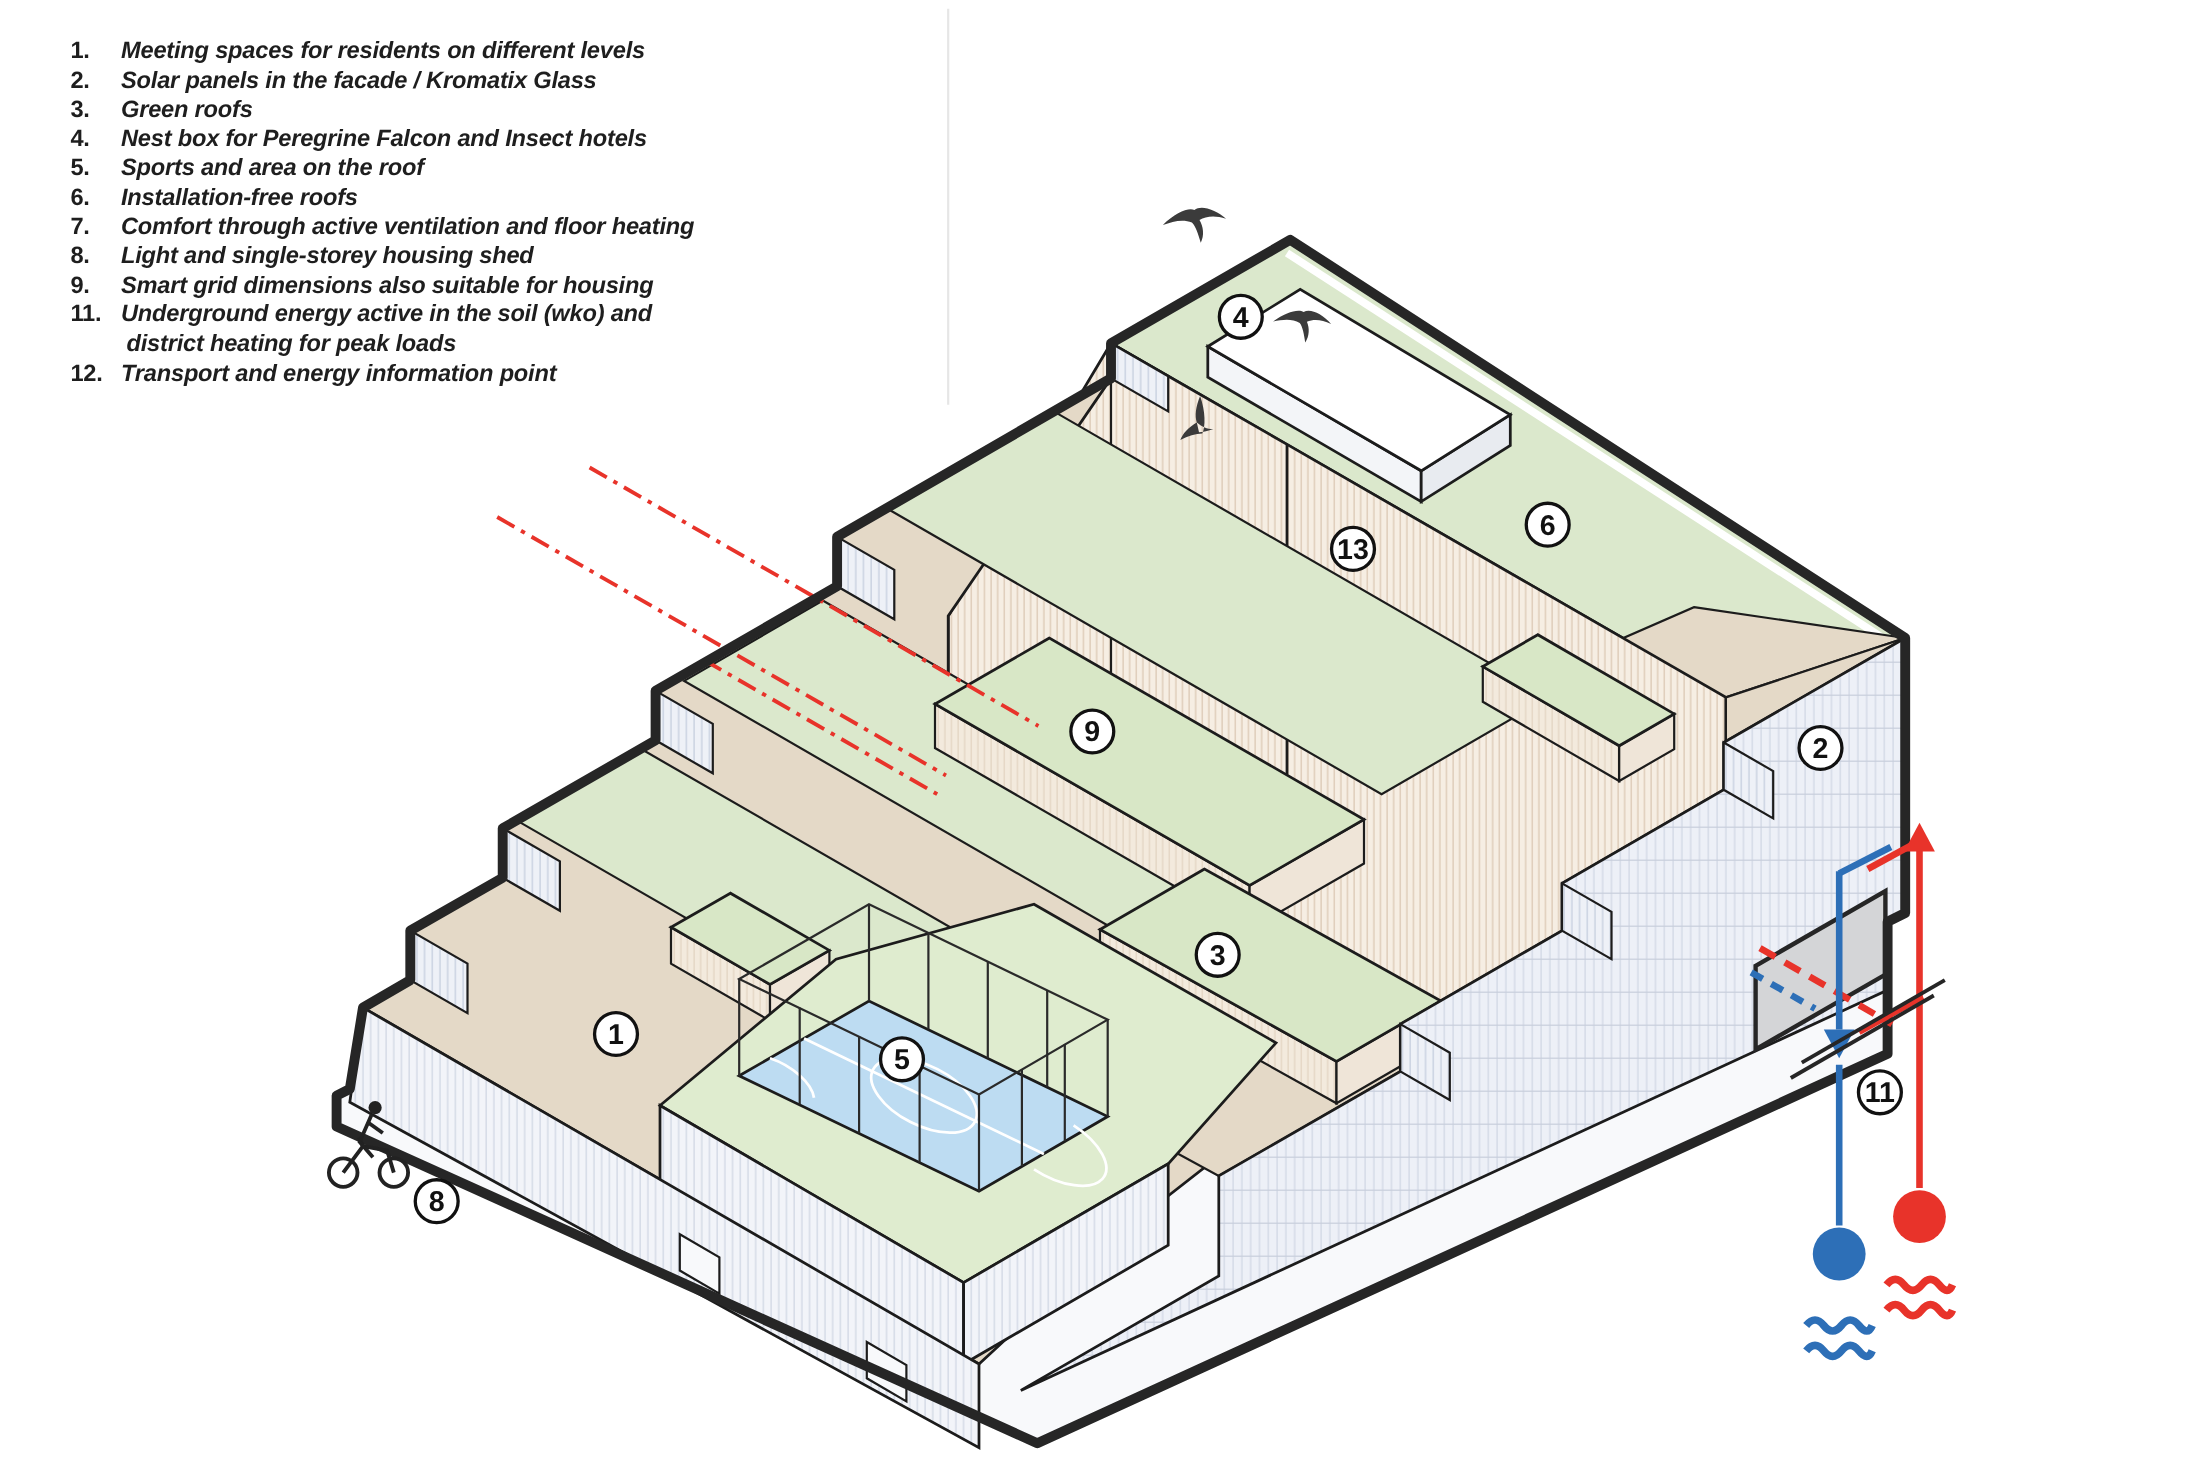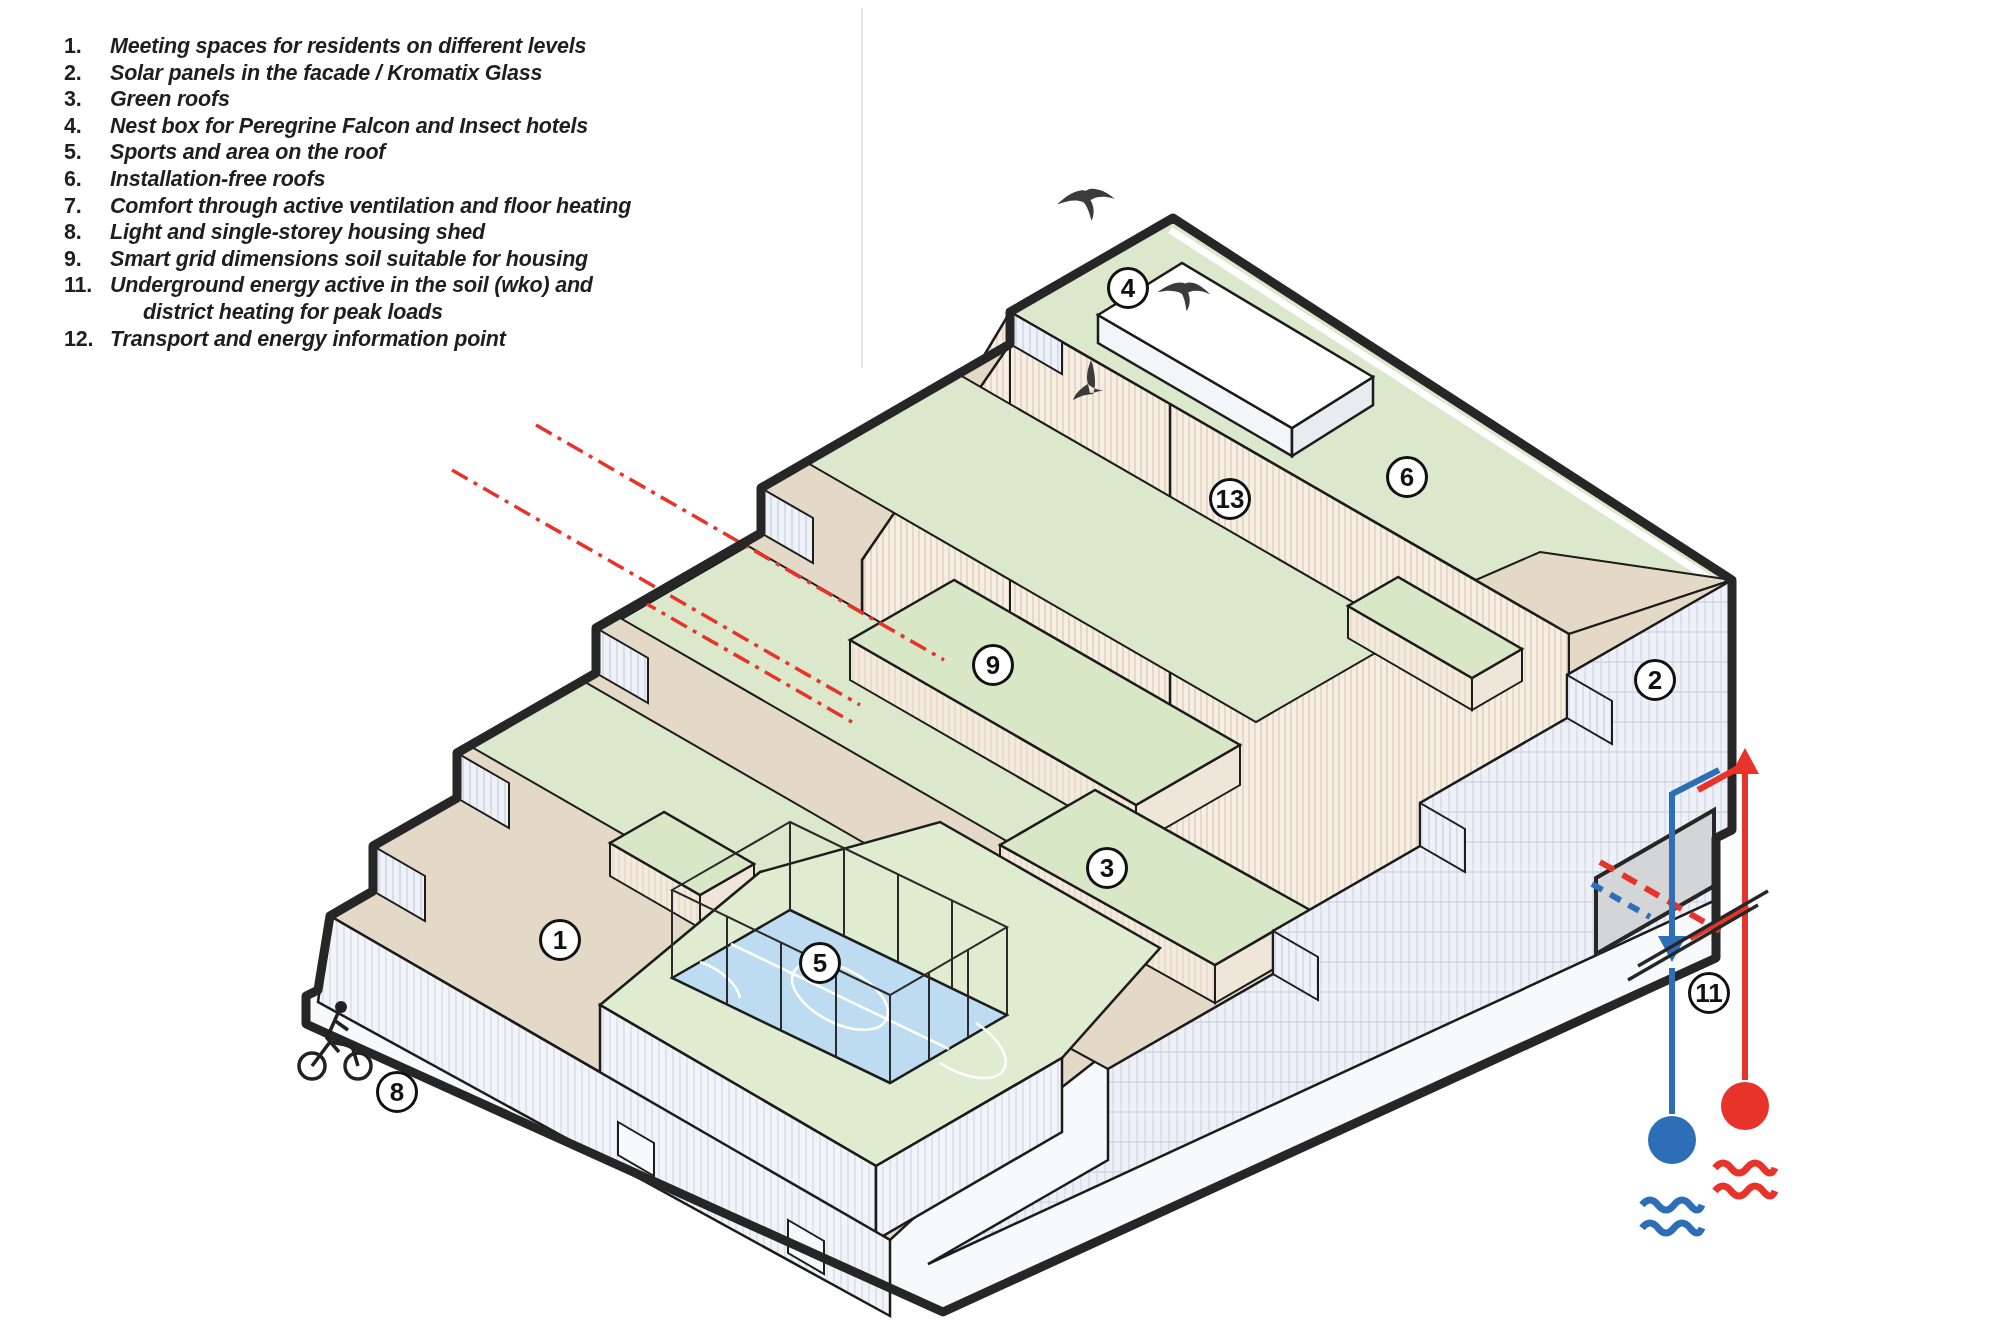--- a/index.html
+++ b/index.html
@@ -4,21 +4,21 @@
 <style>
   html,body{margin:0;padding:0;background:#ffffff;}
   #stage{position:relative;width:2000px;height:1334px;background:#ffffff;overflow:hidden;
          font-family:"Liberation Sans", sans-serif;}
   #art{position:absolute;left:0;top:0;}
   
   #legend{position:absolute;left:64px;top:33px;width:640px;color:#1e1e1e;}
   .lrow{display:flex;line-height:26.6px;font-size:21.5px;font-weight:bold;letter-spacing:-0.2px;}
   .lnum{width:46px;flex:0 0 46px;}
   .ltxt{flex:1;font-style:italic;}
-  .lcont{padding-left:5px;margin-left:28px;}
+  .lcont{padding-left:5px;}
   
   .marker{position:absolute;width:42px;height:42px;border:3px solid #111;border-radius:50%;
           background:#fff;color:#111;font-size:26px;font-weight:bold;display:flex;
           align-items:center;justify-content:center;box-sizing:border-box;}
 </style>
 </head>
 <body>
 
 <div id="stage">
 
@@ -245,21 +245,21 @@
       <div class="lrow">
         <span class="lnum">7.</span>
         <span class="ltxt">Comfort through active ventilation and floor heating</span>
       </div>
       <div class="lrow">
         <span class="lnum">8.</span>
         <span class="ltxt">Light and single-storey housing shed</span>
       </div>
       <div class="lrow">
         <span class="lnum">9.</span>
-        <span class="ltxt">Smart grid dimensions soil suitable for housing</span>
+        <span class="ltxt">Smart grid dimensions also suitable for housing</span>
       </div>
       <div class="lrow">
         <span class="lnum">11.</span>
         <span class="ltxt">Underground energy active in the soil (wko) and</span>
       </div>
       <div class="lrow">
         <span class="lnum"></span>
         <span class="ltxt lcont">district heating for peak loads</span>
       </div>
       <div class="lrow">

